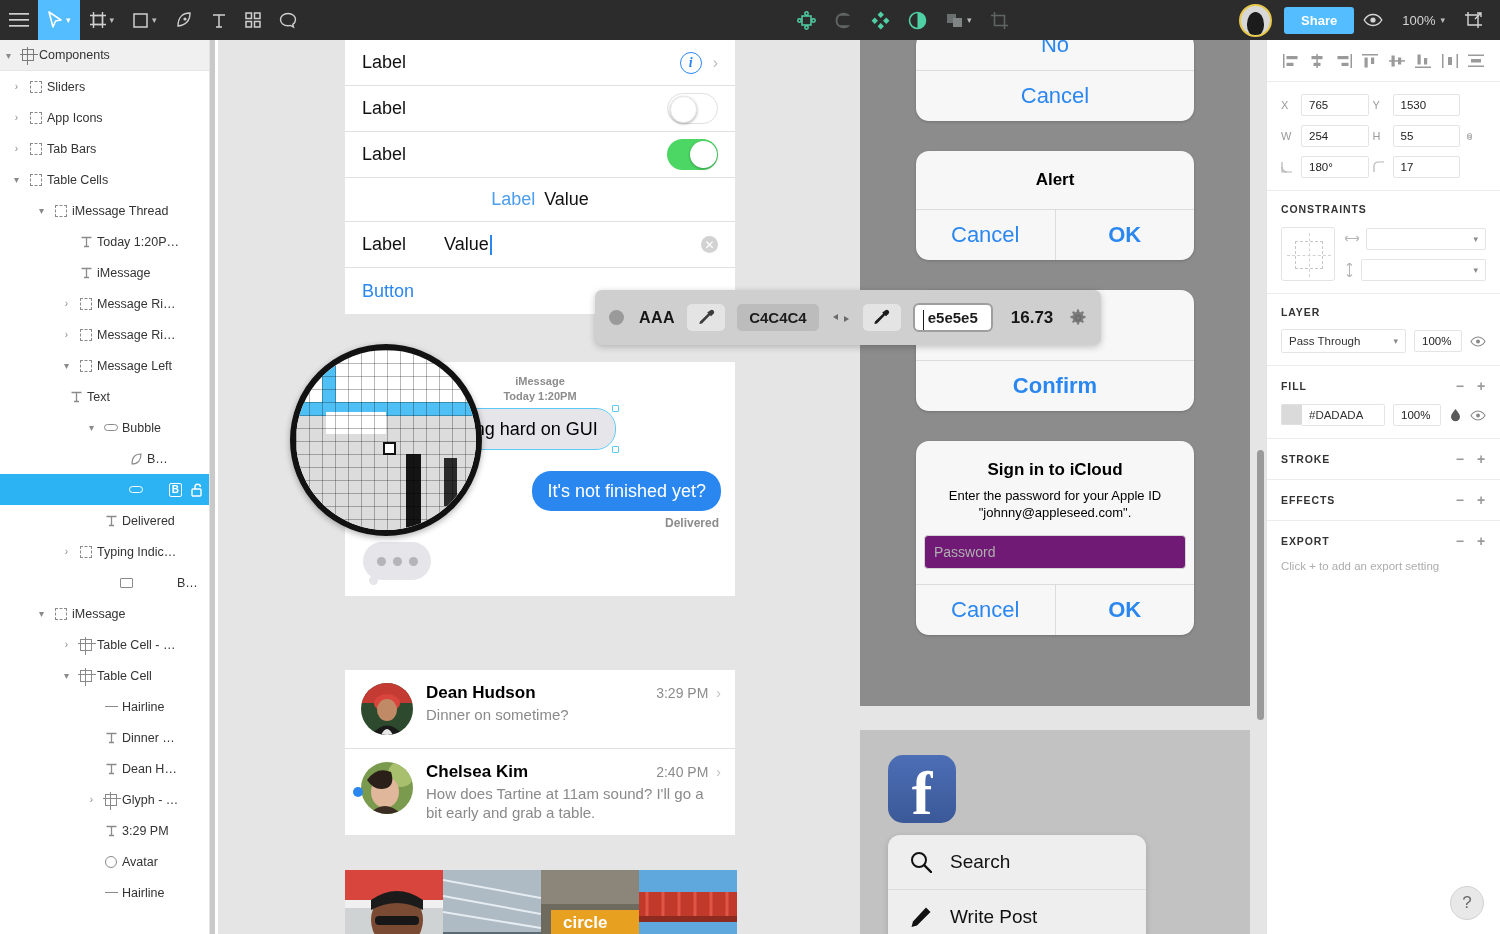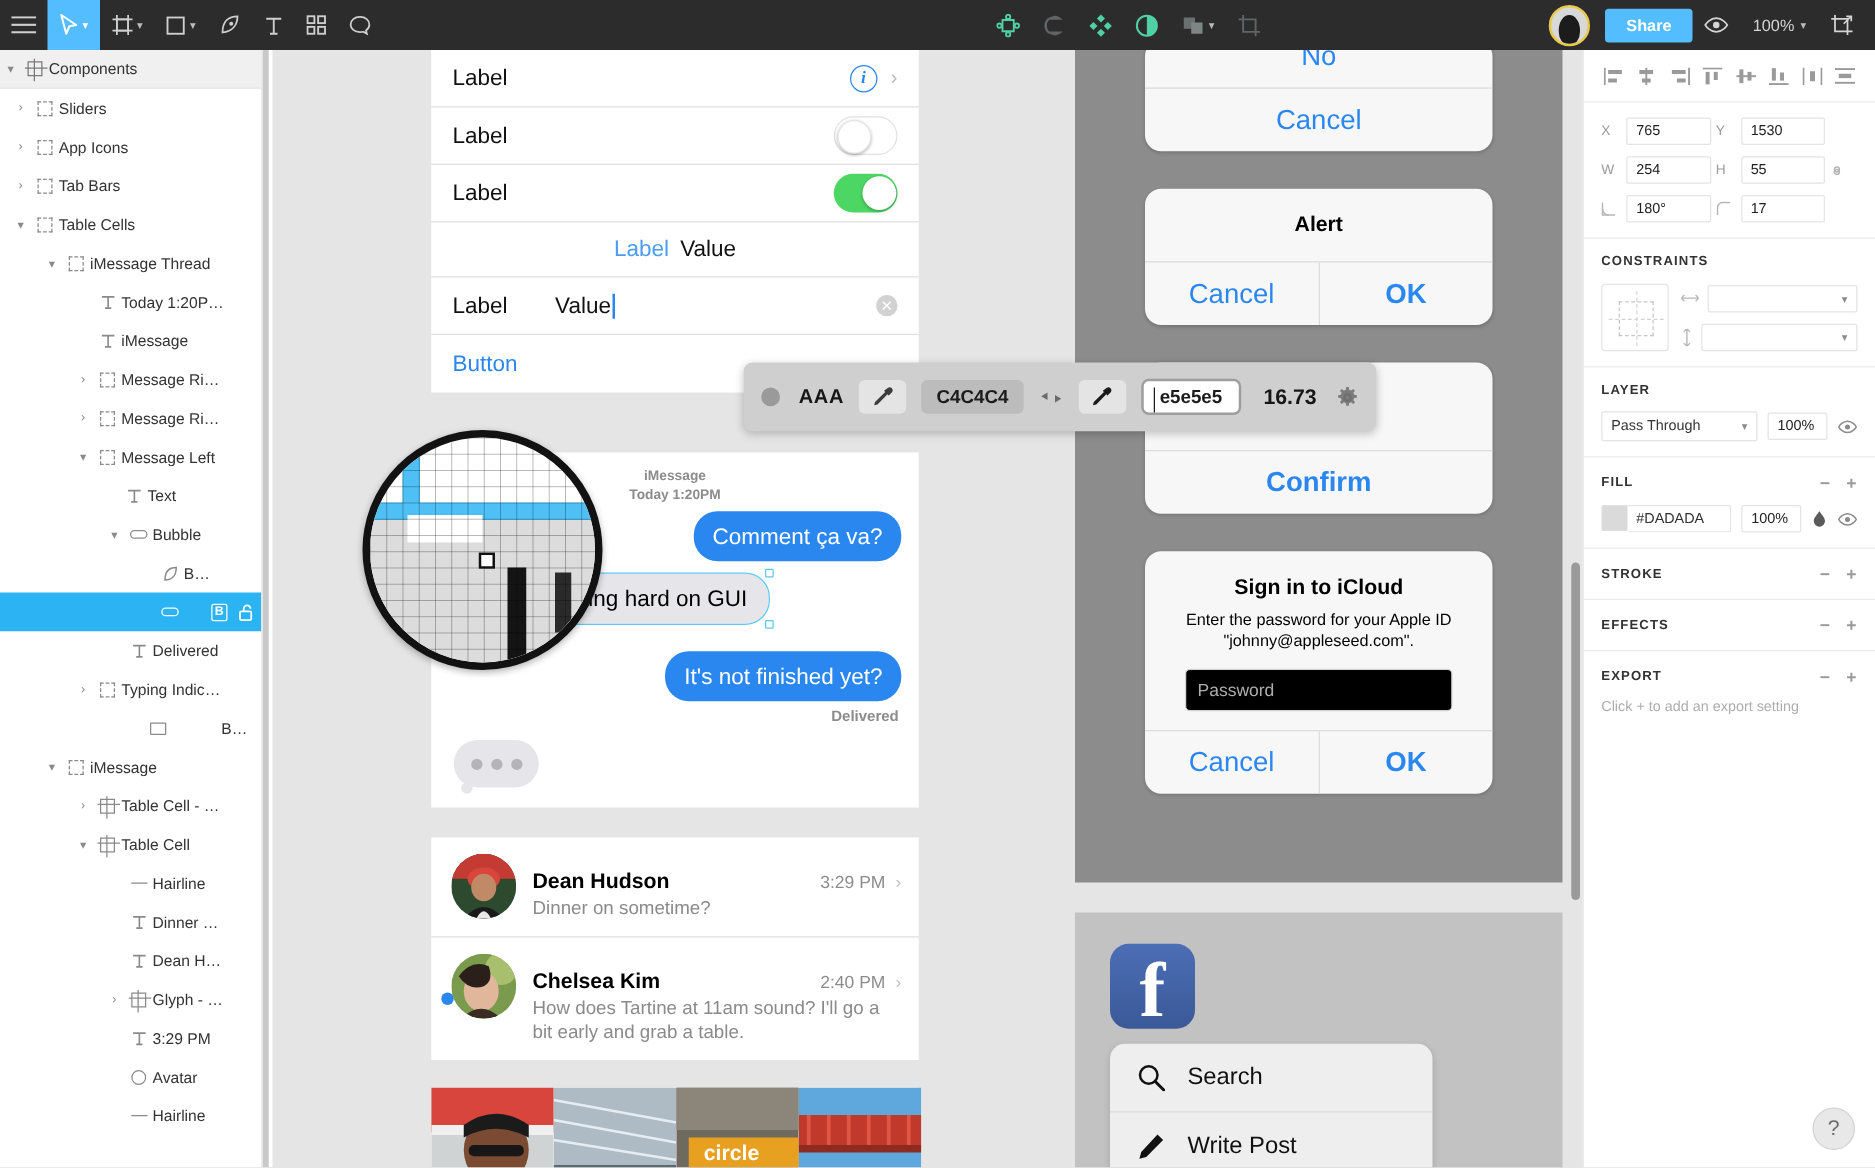--- a/index.html
+++ b/index.html
@@ -132,42 +132,42 @@
   .typing span { width: 9px; height: 9px; border-radius: 50%; background: #b4b4b9; }
   .typing::after { content:''; position: absolute; left: 6px; bottom: -5px; width: 9px; height: 9px;
     background: #e5e5ea; border-radius: 50%; }
 
   
   .ab-contacts { left: 135px; top: 630px; width: 390px; }
   .contact { display: flex; padding: 13px 14px 13px 16px; border-bottom: 1px solid #e0e0e0; gap: 13px; }
   .dot-unread { width: 10px; height: 10px; border-radius: 50%; background: #2b87f0; align-self: center;
     position: absolute; left: 8px; }
   .c-avatar { width: 52px; height: 52px; border-radius: 50%; flex: 0 0 52px; overflow: hidden; }
-  .c-body { flex: 1; min-width: 0; margin-top: 12px; }
+  .c-body { flex: 1; min-width: 0; }
   .c-top { display: flex; align-items: baseline; }
   .c-name { font-size: 17px; font-weight: bold; color: #000; }
   .c-time { margin-left: auto; font-size: 14px; color: #8c8c8c; }
   .c-chev { color: #c0c0c0; font-size: 14px; margin-left: 8px; }
   .c-prev { font-size: 15px; color: #8a8a8a; line-height: 19px; margin-top: 2px; }
 
   
   .ab-photos { left: 135px; top: 830px; width: 390px; height: 104px; display: flex; }
   .photo { flex: 1; height: 104px; }
 
   
   .ab-dialogs { left: 650px; top: -8px; width: 390px; background: #8c8c8c; height: 674px; }
   .dlg { background: #f7f7f7; border-radius: 13px; margin: 0 56px 30px; overflow: hidden;
     box-shadow: 0 1px 3px rgba(0,0,0,.18); }
   .dlg-title { font-size: 17px; font-weight: bold; text-align: center; padding: 19px 14px; color: #000; }
   .dlg-body { font-size: 13px; text-align: center; color: #000; line-height: 17px; padding: 0 16px 14px; }
   .dlg-btn { font-size: 22px; color: #2b87f0; text-align: center; padding: 12px; border-top: 1px solid #dcdcdc; }
   .dlg-split { display: flex; border-top: 1px solid #dcdcdc; }
   .dlg-split .dlg-btn { flex: 1; border-top: none; }
   .dlg-split .dlg-btn + .dlg-btn { border-left: 1px solid #dcdcdc; font-weight: bold; }
-  .pwd-field { margin: 0 32px 15px; border: 1px solid #d4d4d4; background: #000000; border-radius: 4px;
+  .pwd-field { margin: 0 8px 15px; border: 1px solid #d4d4d4; background: #701a75; border-radius: 4px;
     font-size: 14px; color: #aeaeae; padding: 8px 9px; }
 
   
   .ab-fb { left: 650px; top: 690px; width: 390px; height: 244px; background: #c2c2c2; }
   .fb-icon { position: absolute; left: 28px; top: 25px; width: 68px; height: 68px; border-radius: 15px;
     background: linear-gradient(180deg, #4c6eb5 0%, #3b5998 100%);
     display: flex; align-items: flex-end; justify-content: center; }
   .fb-f { color: #fff; font-size: 62px; font-weight: bold; font-family: "Liberation Serif", serif;
     line-height: 0.95; }
   .fb-menu { position: absolute; left: 28px; top: 105px; width: 258px; background: #eeeeee;
@@ -474,21 +474,21 @@
           </span>
           <span class="lr-label">Message Ri…</span>
         </div>
         <div class="layer-row" style="padding-left: 58px;">
           <span class="lr-arrow" style="color:#8a8a8a">▾</span>
           <span class="lr-icon" style="color:#8a8a8a">
             <span class="ico-group"></span>
           </span>
           <span class="lr-label">Message Left</span>
         </div>
-        <div class="layer-row" style="padding-left: 79px;">
+        <div class="layer-row" style="padding-left: 48px;">
           <span class="lr-arrow" style="color:#8a8a8a"></span>
           <span class="lr-icon" style="color:#8a8a8a">
             <svg width="13" height="14" viewBox="0 0 13 14">
               <g stroke="currentColor" stroke-width="1.3" fill="none">
                 <path d="M1.5 2.5h10M6.5 2.5v9M4 11.5h5"></path>
               </g>
             </svg>
           </span>
           <span class="lr-label">Text</span>
         </div>
@@ -674,23 +674,20 @@
       </div>
       <div class="cell" style="border-bottom:none">
         <span class="blue-txt">Button</span>
       </div>
     </div>
 
     <div class="artboard ab-msg">
       <div class="msg-meta">
         <div>iMessage</div>
         <div>Today 1:20PM</div>
-      </div>
-      <div class="bubble-row right">
-        <div class="bubble blue">Comment ça va?</div>
       </div>
       <div class="bubble-row" style="padding-left:14px">
         <div class="bubble grey selbox" style="width:256px">
           <span>Great! Working hard on GUI</span>
           <span class="selhandle" style="right:-4px;top:-4px"></span>
           <span class="selhandle" style="right:-4px;bottom:-4px"></span>
         </div>
       </div>
       <div class="dim-label">254 x 55</div>
       <div class="bubble-row right">

